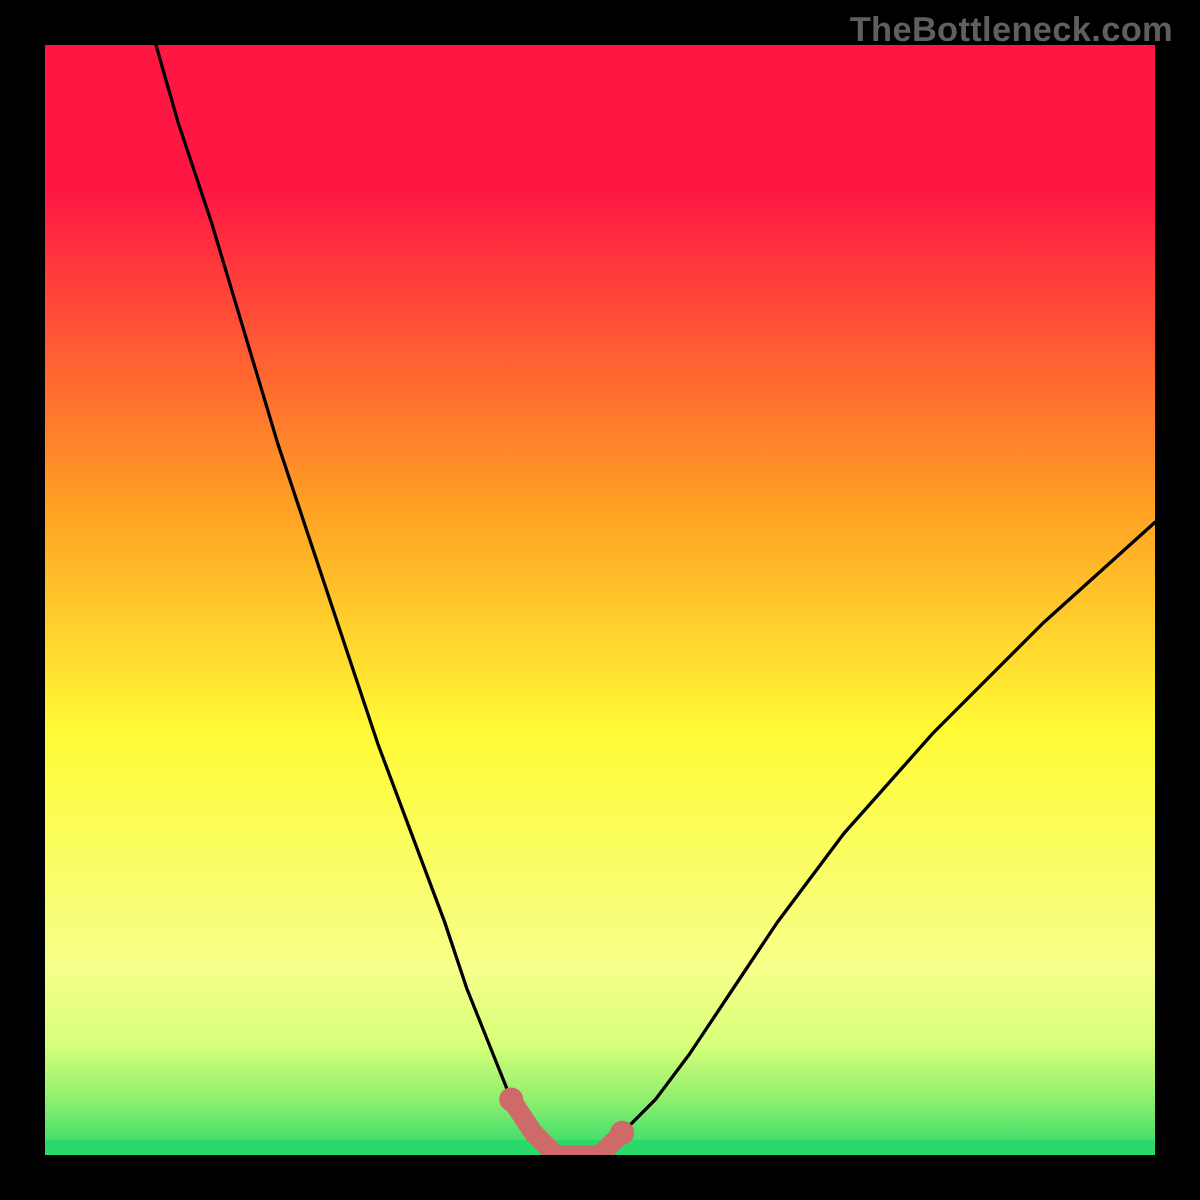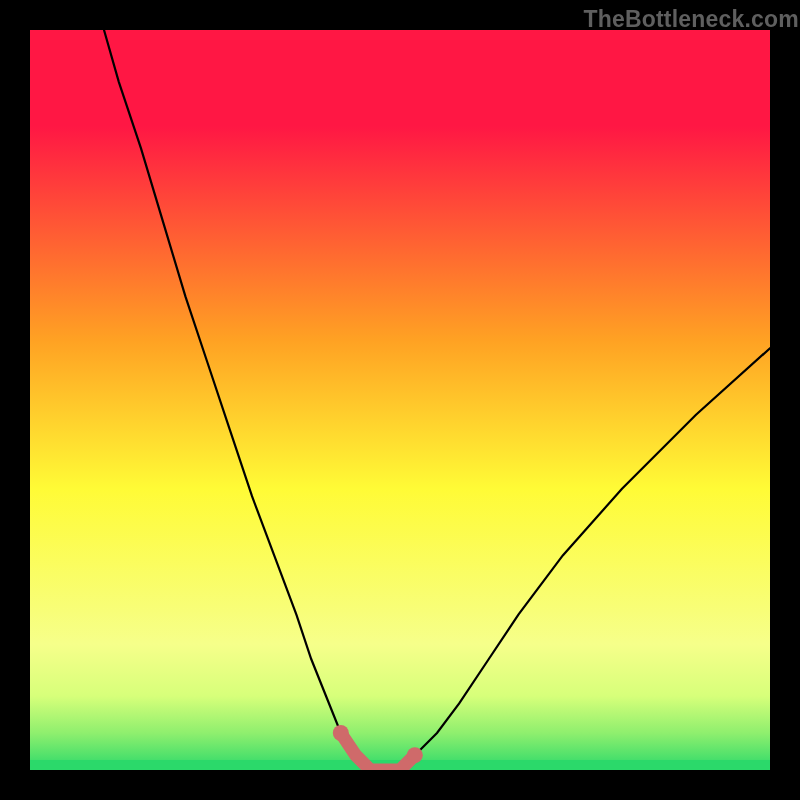--- a/index.html
+++ b/index.html
@@ -13,21 +13,21 @@
   }
   .outer {
     width: 800px;
     height: 800px;
     background: #000;
     position: relative;
   }
   .attribution {
     position: absolute;
     top: 6px;
-    right: 1px;
+    right: 18px;
     color: #5f5f5f;
     font-size: 23px;
     font-weight: 600;
     letter-spacing: 0.2px;
   }
   .plot-box {
     position: absolute;
     left: 30px;
     top: 30px;
     width: 740px;

